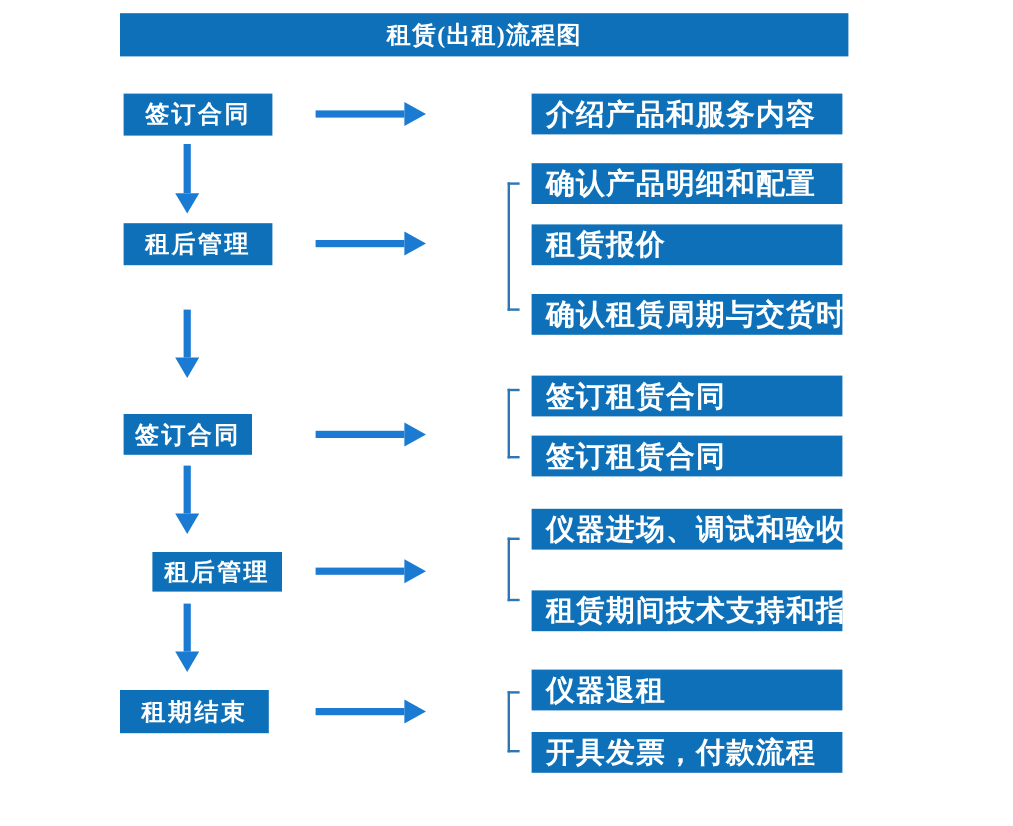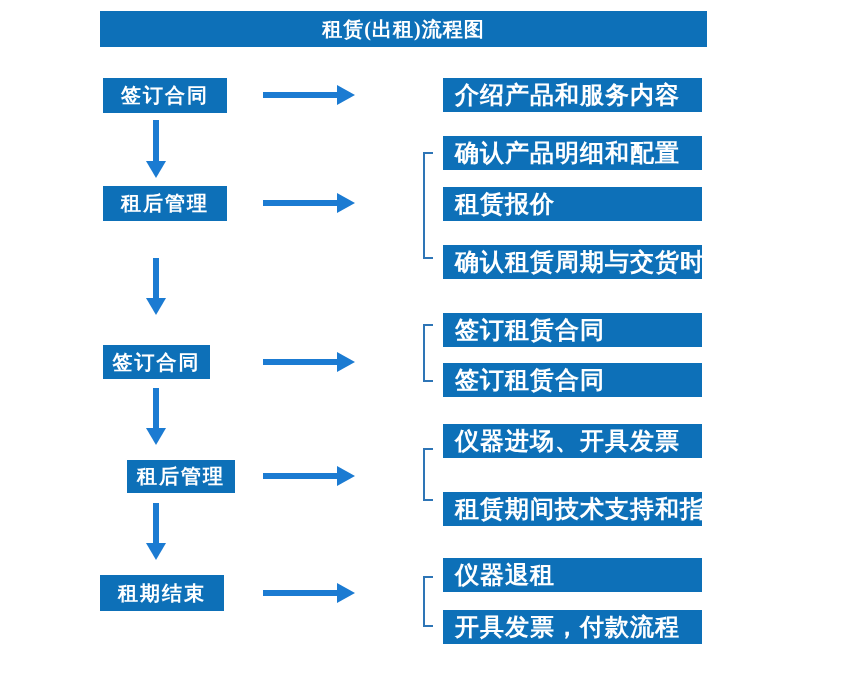--- a/index.html
+++ b/index.html
@@ -180,18 +180,18 @@
   <div class="bracket br2"></div>
   <div class="bracket br3"></div>
   <div class="bracket br4"></div>
 
   <div class="box right-box rb1">介绍产品和服务内容</div>
   <div class="box right-box rb2">确认产品明细和配置</div>
   <div class="box right-box rb3">租赁报价</div>
   <div class="box right-box rb4">确认租赁周期与交货时间</div>
   <div class="box right-box rb5">签订租赁合同</div>
   <div class="box right-box rb6">签订租赁合同</div>
-  <div class="box right-box rb7">仪器进场、开具发票</div>
+  <div class="box right-box rb7">仪器进场、调试和验收</div>
   <div class="box right-box rb8">租赁期间技术支持和指导</div>
   <div class="box right-box rb9">仪器退租</div>
   <div class="box right-box rb10">开具发票，付款流程</div>
 
 </div>
 
 </body></html>

